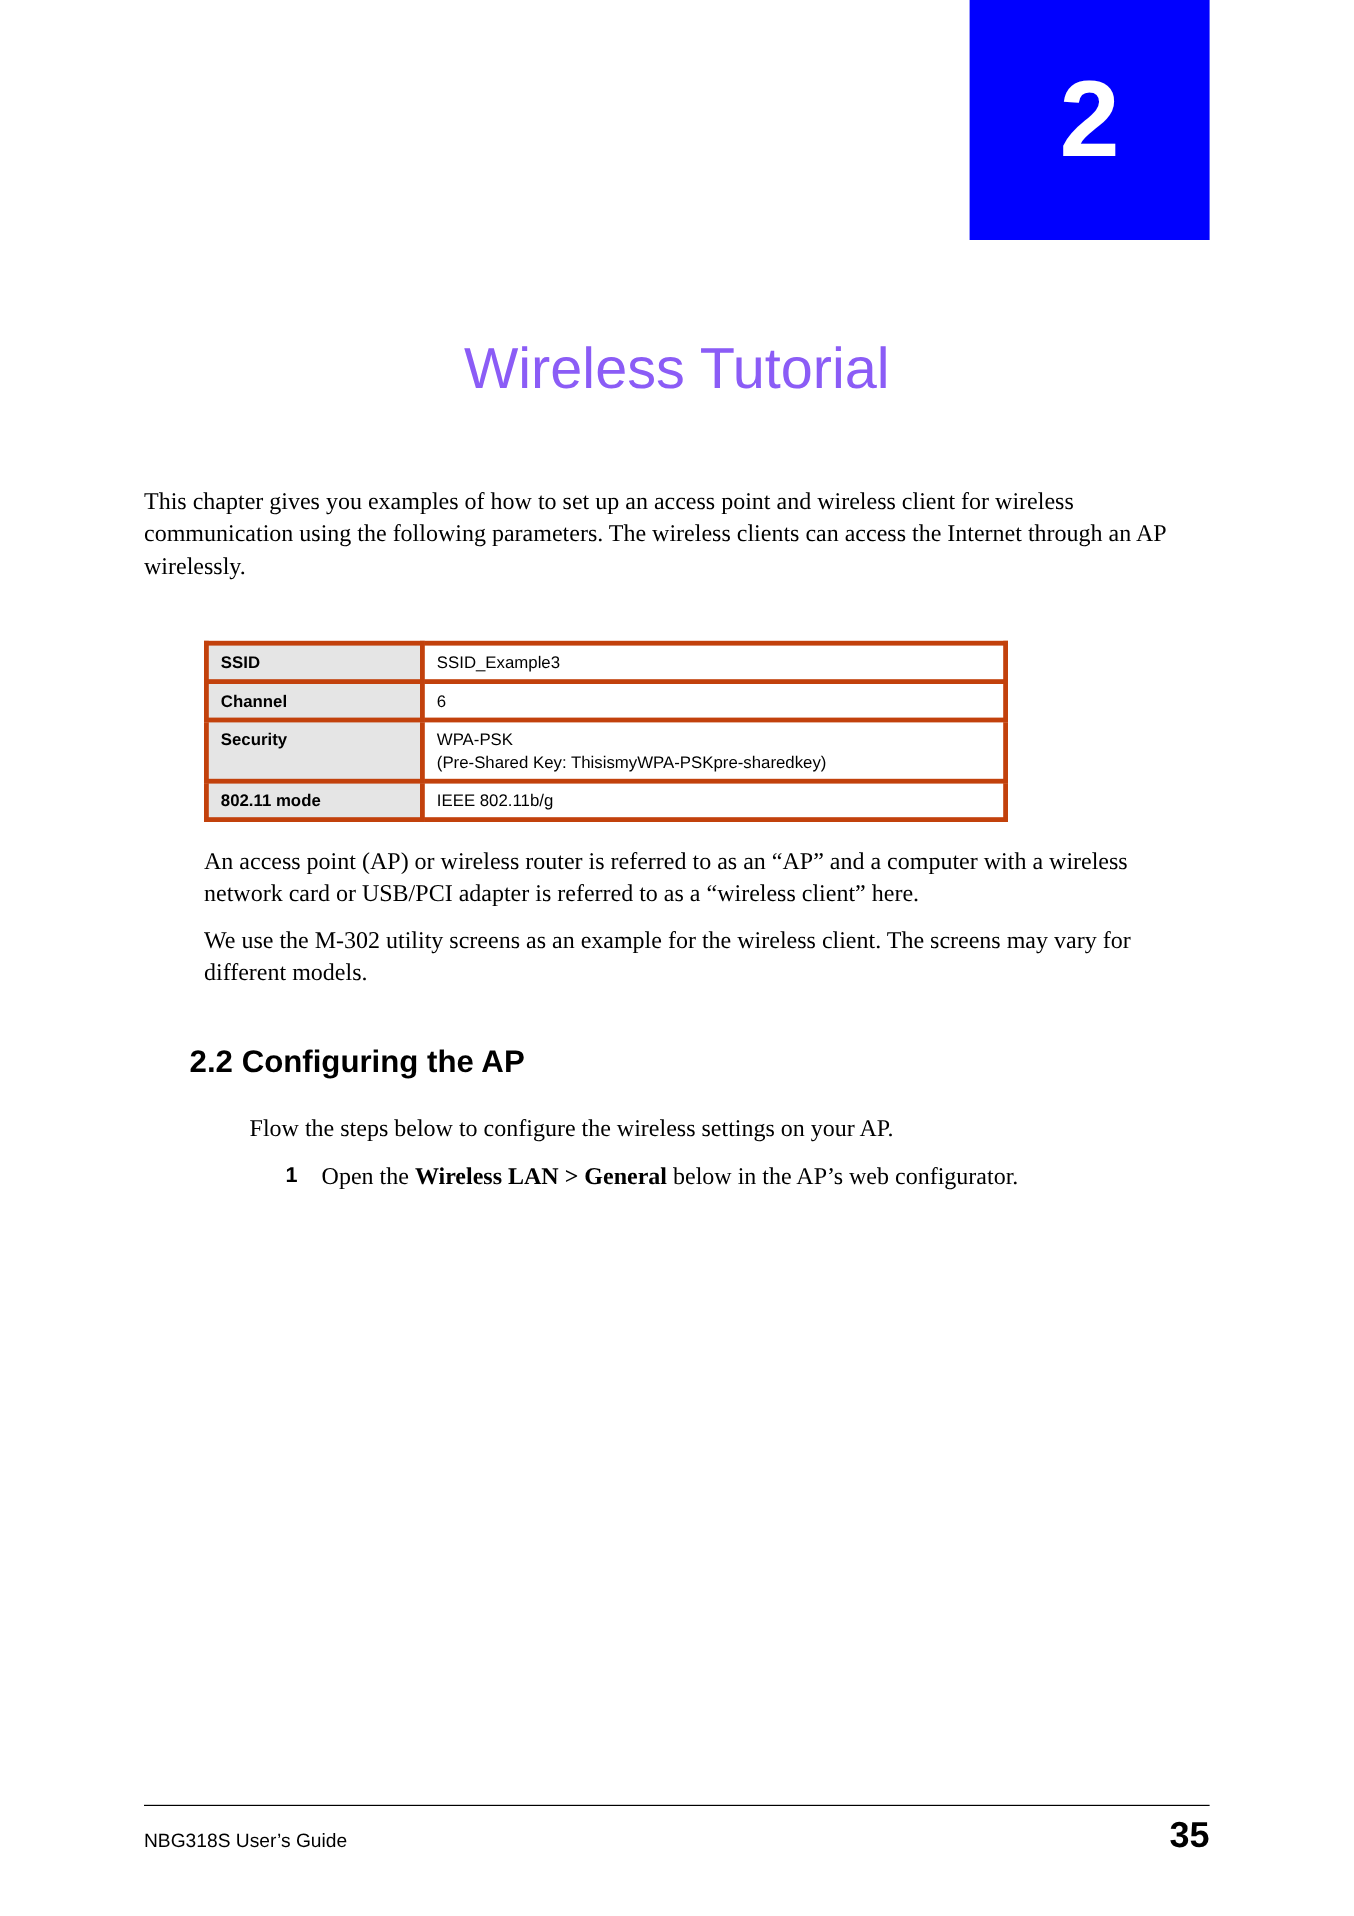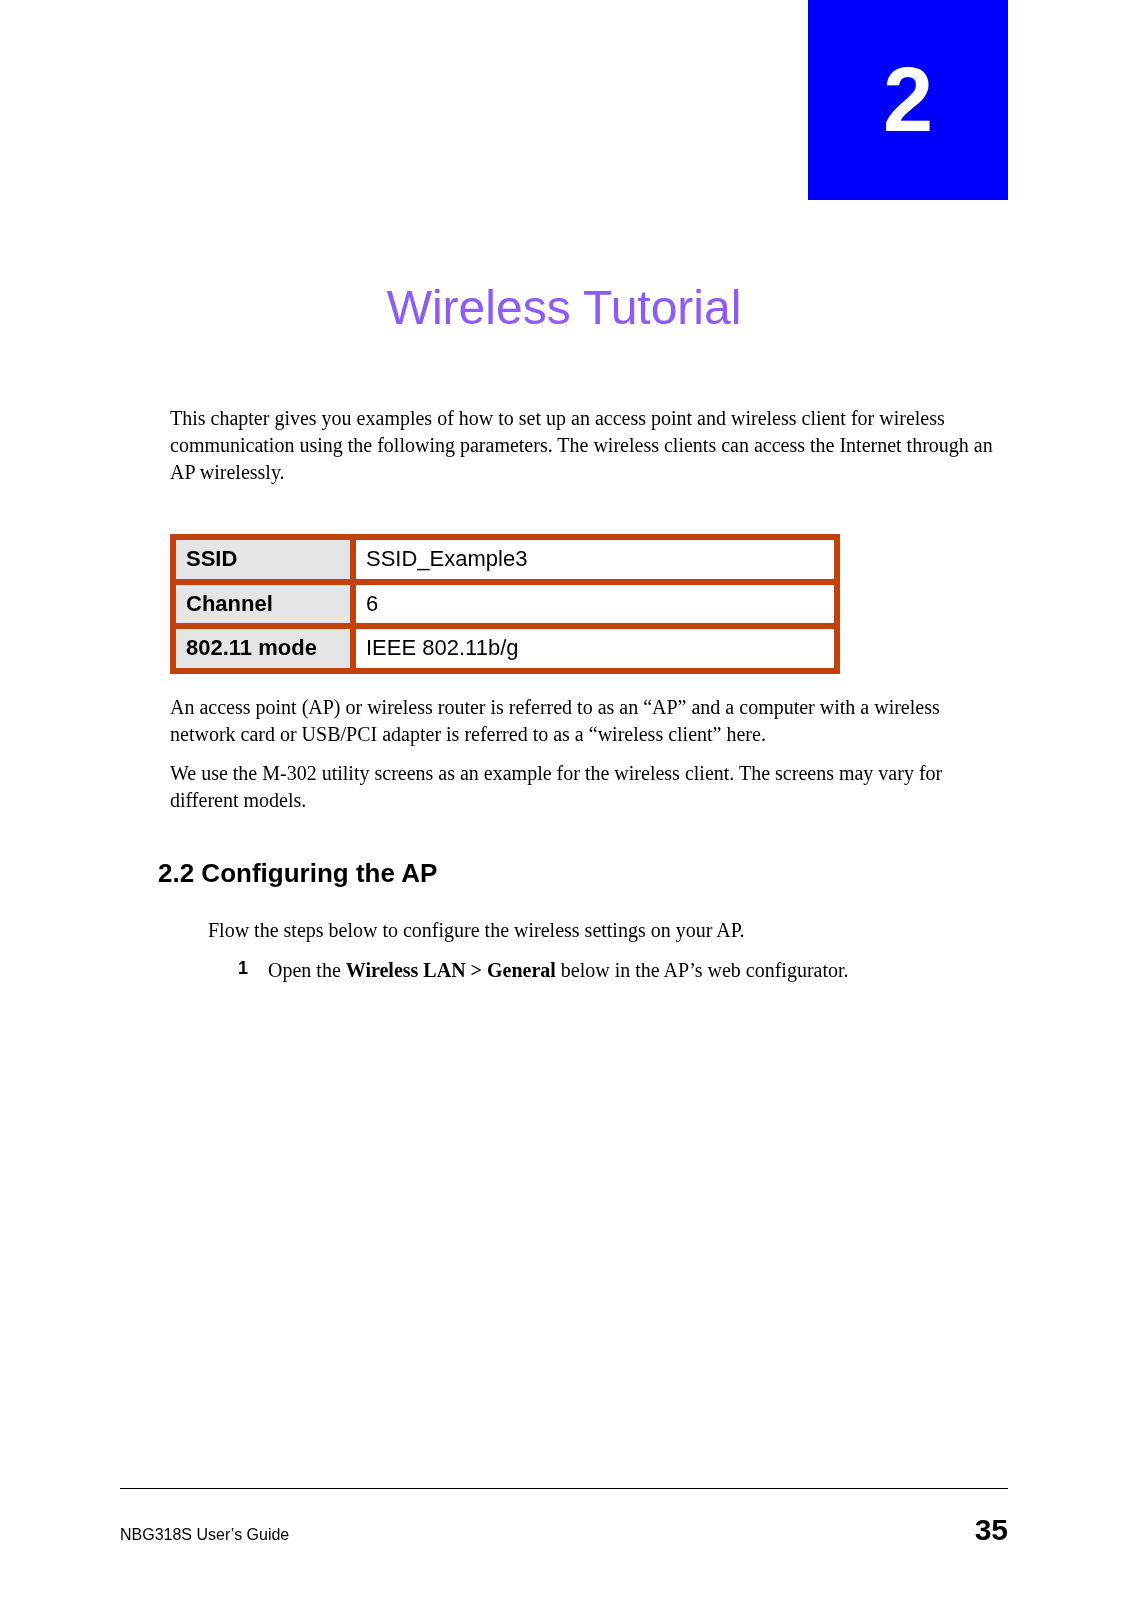--- a/index.html
+++ b/index.html
@@ -42,40 +42,39 @@
       text-align: center;
       color: #8b5cf6;
       font-family: Arial, Helvetica, sans-serif;
       font-size: 48px;
       font-weight: normal;
       margin-bottom: 70px;
     }
     .intro-text {
       font-size: 20px;
       line-height: 1.35;
-      margin-left: 50px;
       margin-bottom: 48px;
     }
     .section-heading {
       font-family: Arial, Helvetica, sans-serif;
       font-size: 26px;
       font-weight: bold;
       margin-bottom: 28px;
     }
     .params-table {
       border-collapse: collapse;
       margin-left: 50px;
       margin-bottom: 20px;
       width: 670px;
     }
     .params-table td {
-      border: 6px solid #c2410c;
+      border: 4px solid #c2410c;
       padding: 5px 10px;
       font-family: Arial, Helvetica, sans-serif;
-      font-size: 22px;
+      font-size: 14px;
       vertical-align: top;
       line-height: 1.3;
     }
     .params-table td.label-cell {
       background: #e5e5e5;
       font-weight: bold;
       width: 180px;
     }
     .body-text {
       font-size: 20px;
@@ -108,21 +107,21 @@
     }
     .step-text .bold {
       font-weight: bold;
     }
     .footer {
       position: absolute;
       bottom: 50px;
       left: 120px;
       right: 120px;
       border-top: 1px solid #000;
-      padding-top: 24px;
+      padding-top: 8px;
       display: flex;
       justify-content: space-between;
       align-items: baseline;
     }
     .footer-left {
       font-family: Arial, Helvetica, sans-serif;
       font-size: 16px;
     }
     .footer-right {
       font-family: Arial, Helvetica, sans-serif;
@@ -148,20 +147,25 @@
     <tbody>
       <tr>
         <td class="label-cell">SSID</td>
         <td>SSID_Example3</td>
       </tr>
       <tr>
         <td class="label-cell">Channel</td>
         <td>6</td>
       </tr>
       <tr>
+        <td class="label-cell">Security</td>
+        <td style="white-space:pre-line;">WPA-PSK
+(Pre-Shared Key: ThisismyWPA-PSKpre-sharedkey)</td>
+      </tr>
+      <tr>
         <td class="label-cell">802.11 mode</td>
         <td>IEEE 802.11b/g</td>
       </tr>
     </tbody>
   </table>
 
   <p class="body-text">An access point (AP) or wireless router is referred to as an “AP” and a computer with a wireless network card or USB/PCI adapter is referred to as a “wireless client” here.</p>
   <p class="body-text">We use the M-302 utility screens as an example for the wireless client. The screens may vary for different models.</p>
 
   <div class="section-22">

